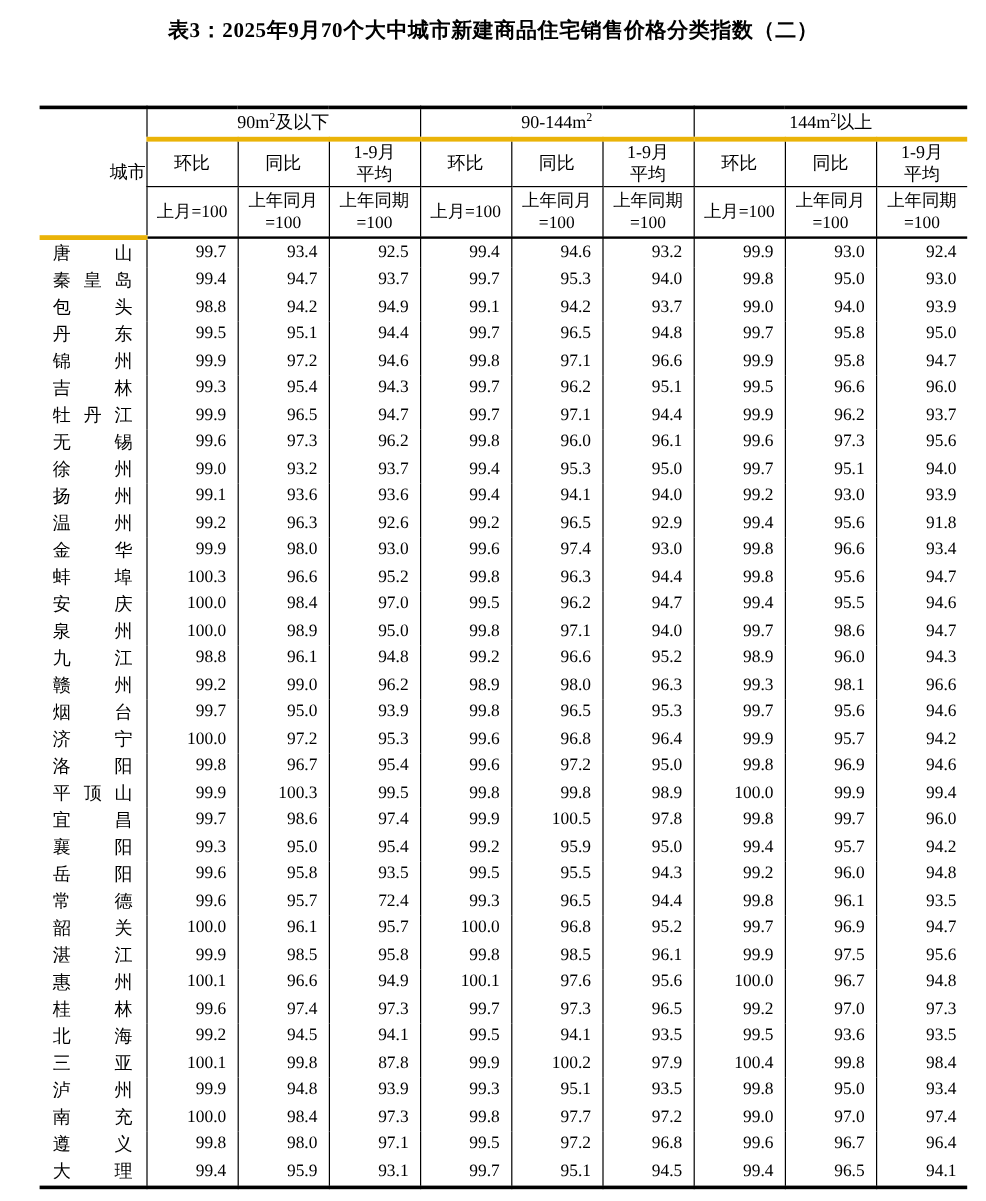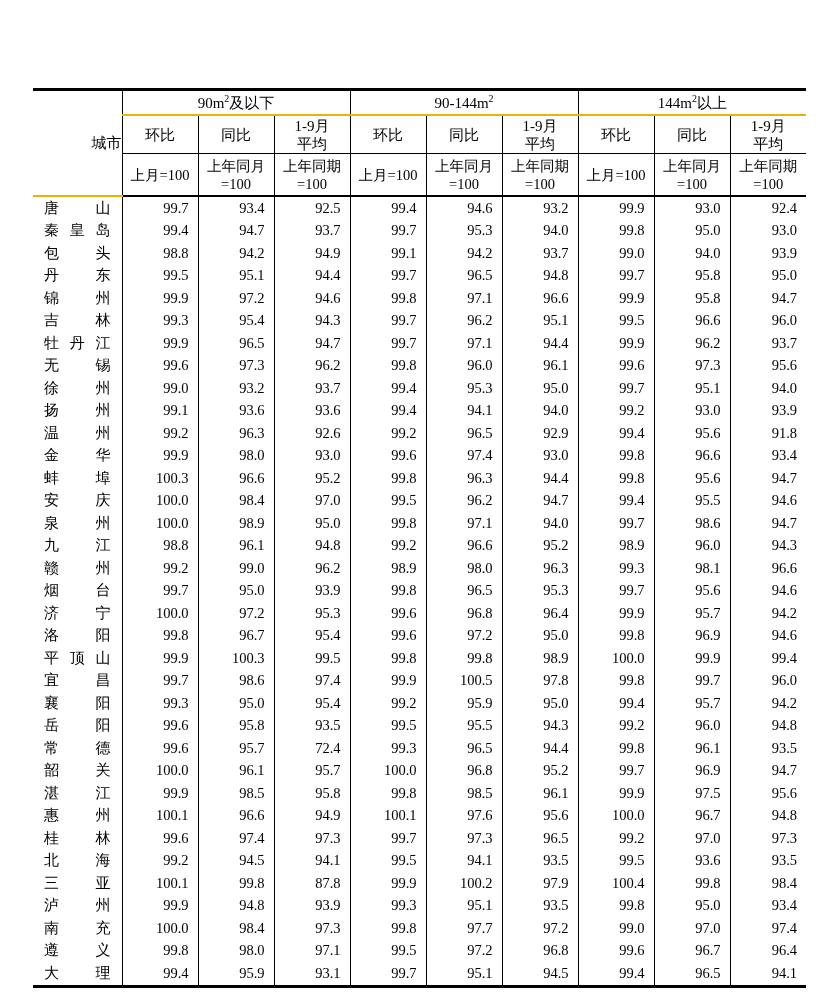--- a/index.html
+++ b/index.html
@@ -42,21 +42,21 @@
   th, td {
     padding: 0;
     border: none;
     border-left: 1px solid #000;
     font-weight: normal;
     vertical-align: middle;
   }
   .no-left { border-left: none !important; text-align: right; }
 
   
-  thead tr.r-group th { height: 23px; border-bottom: 2px solid #eab308; font-size: 15px; }
+  thead tr.r-group th { height: 23px; border-bottom: 4px solid #eab308; font-size: 15px; }
   thead tr.r-measure th { height: 37px; border-bottom: 1px solid #000; font-size: 15px; }
   thead tr.r-base th { height: 41px; font-size: 14.5px; }
   thead { border-bottom: 2px solid #000; }
   th.cell-city-header {
     font-size: 15.5px;
     border-bottom: none;
   }
   .group-label sup { font-size: 10px; }
   .multiline { white-space: pre-line; line-height: 18px; }
 
@@ -74,20 +74,21 @@
     text-align: right;
     padding-right: 9px;
     font-size: 14.5px;
     font-family: "Liberation Serif", "DejaVu Serif", serif;
   }
 </style>
 </head>
 <body>
 
 <div class="page">
+  <div class="title">表3：2025年9月70个大中城市新建商品住宅销售价格分类指数（二）</div>
 
   <table class="idx">
     <colgroup>
       <col class="c-city">
       <col class="c-val">
         <col class="c-val">
         <col class="c-val">
       <col class="c-val">
         <col class="c-val">
         <col class="c-val">

